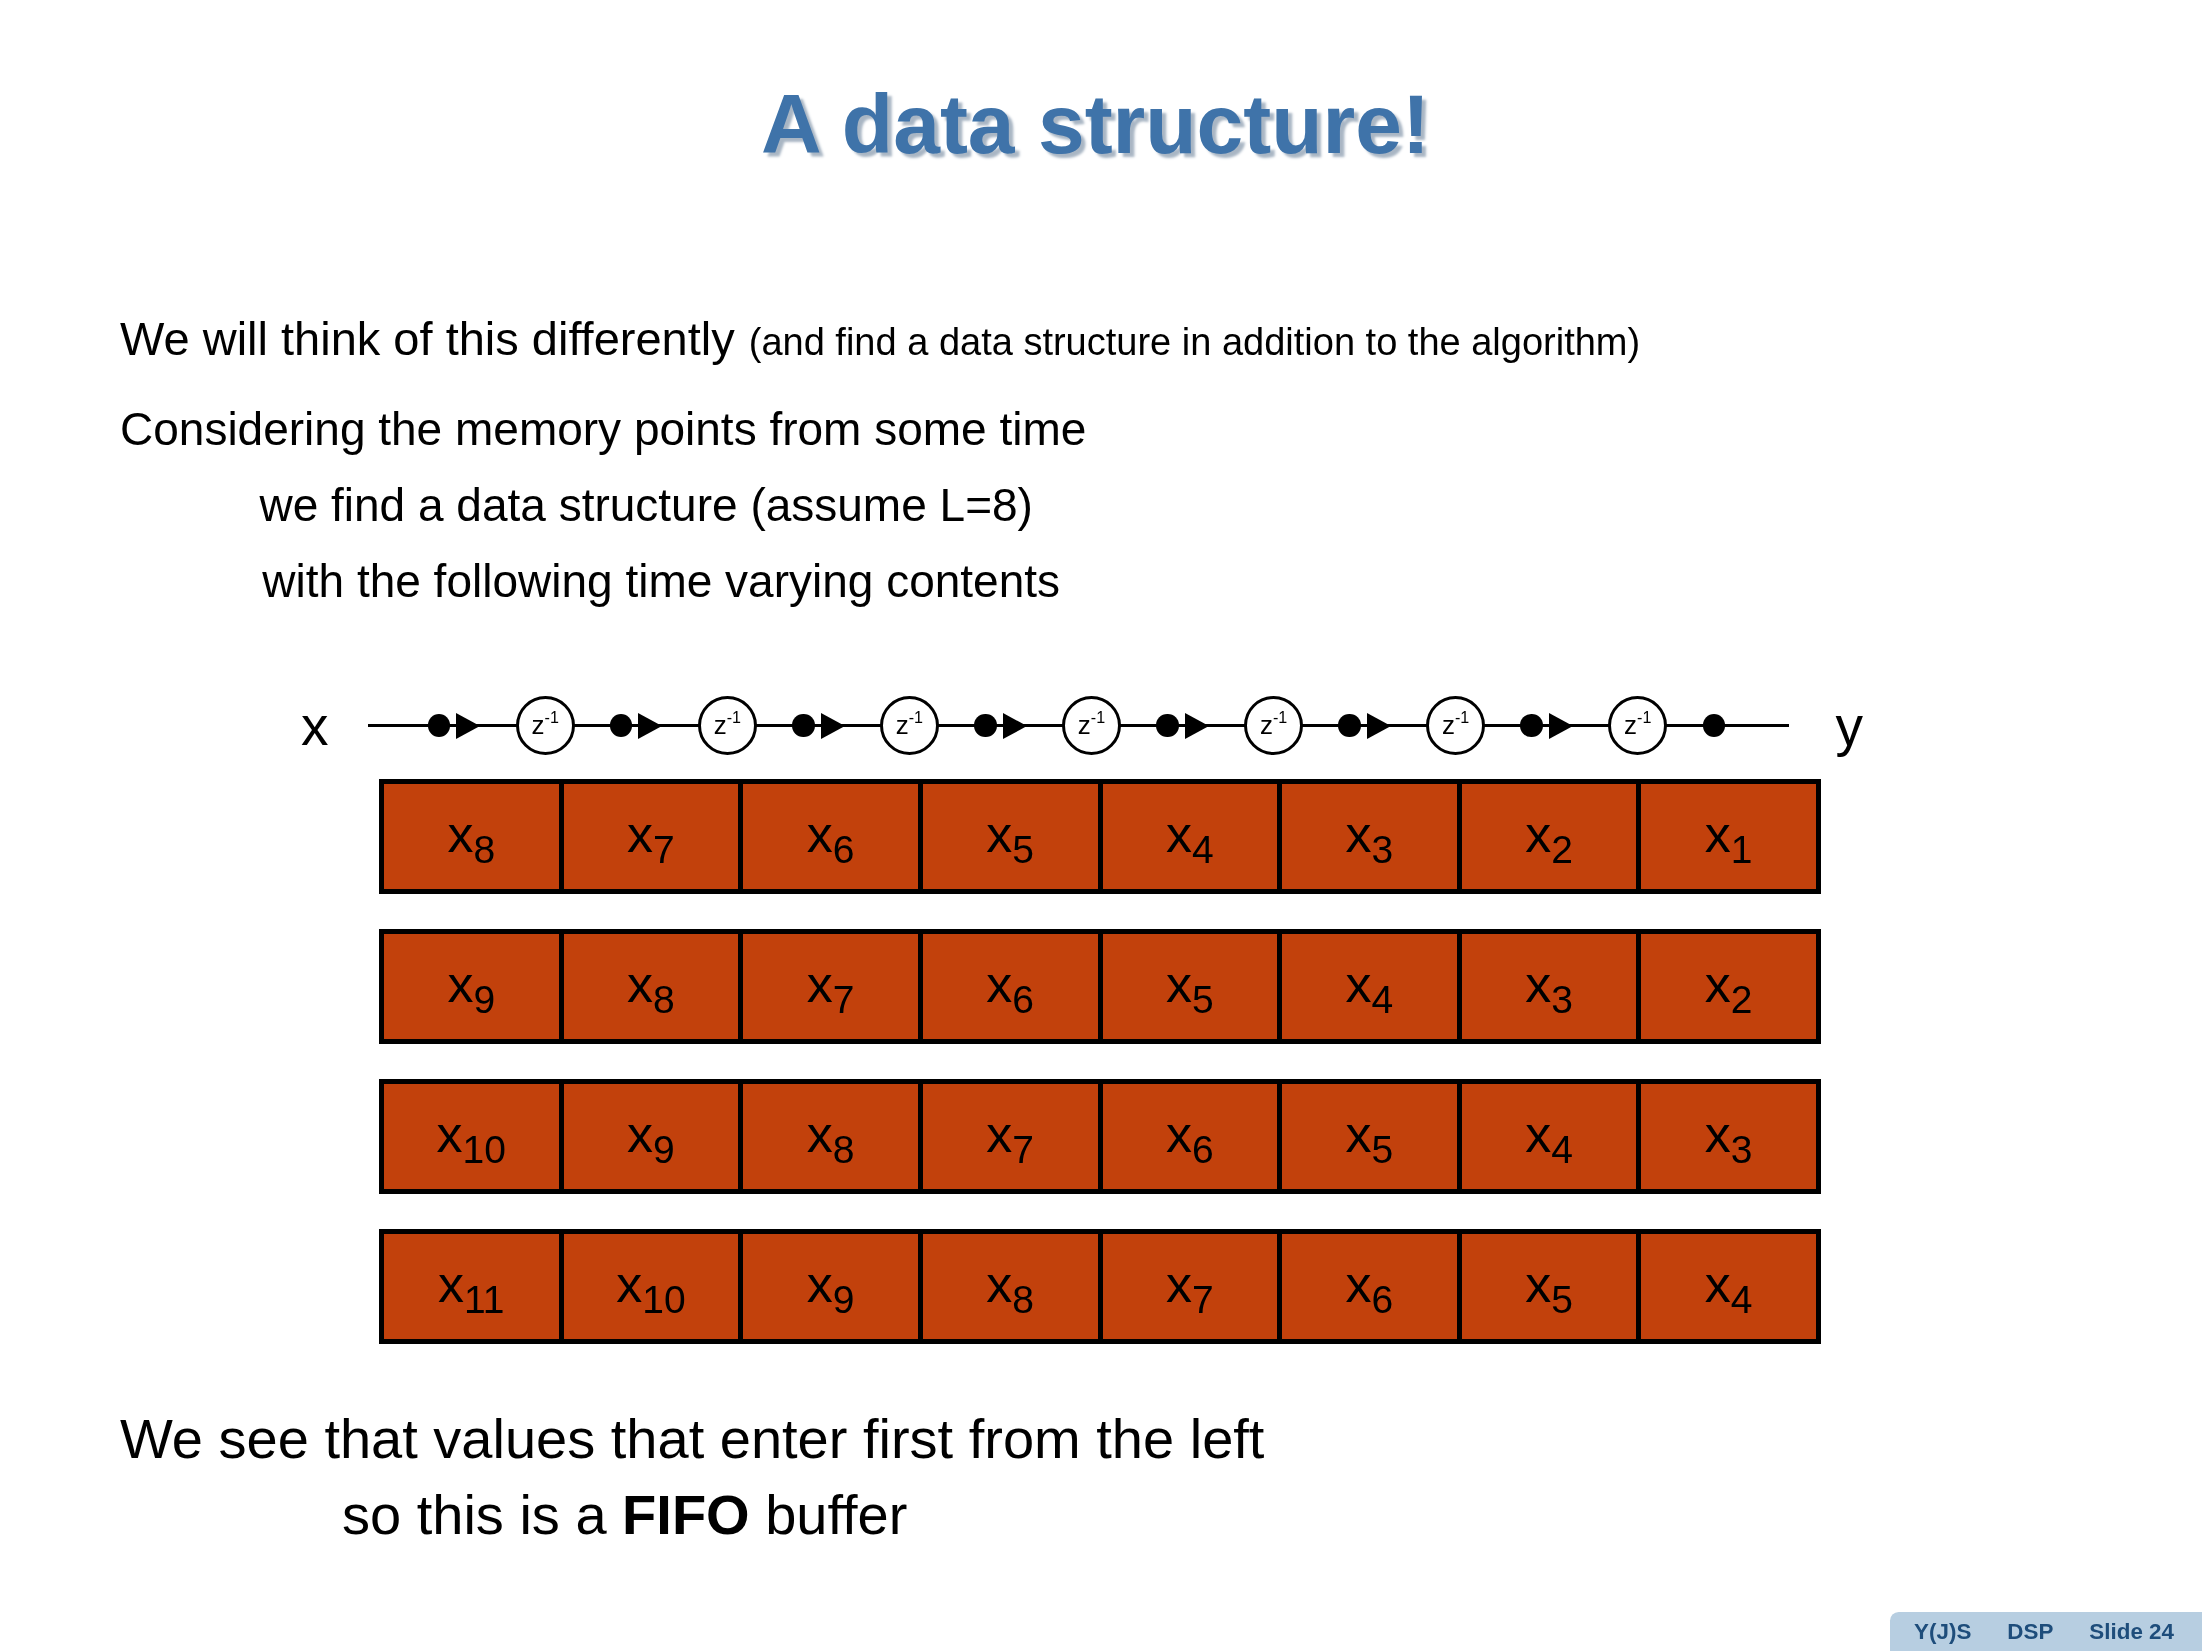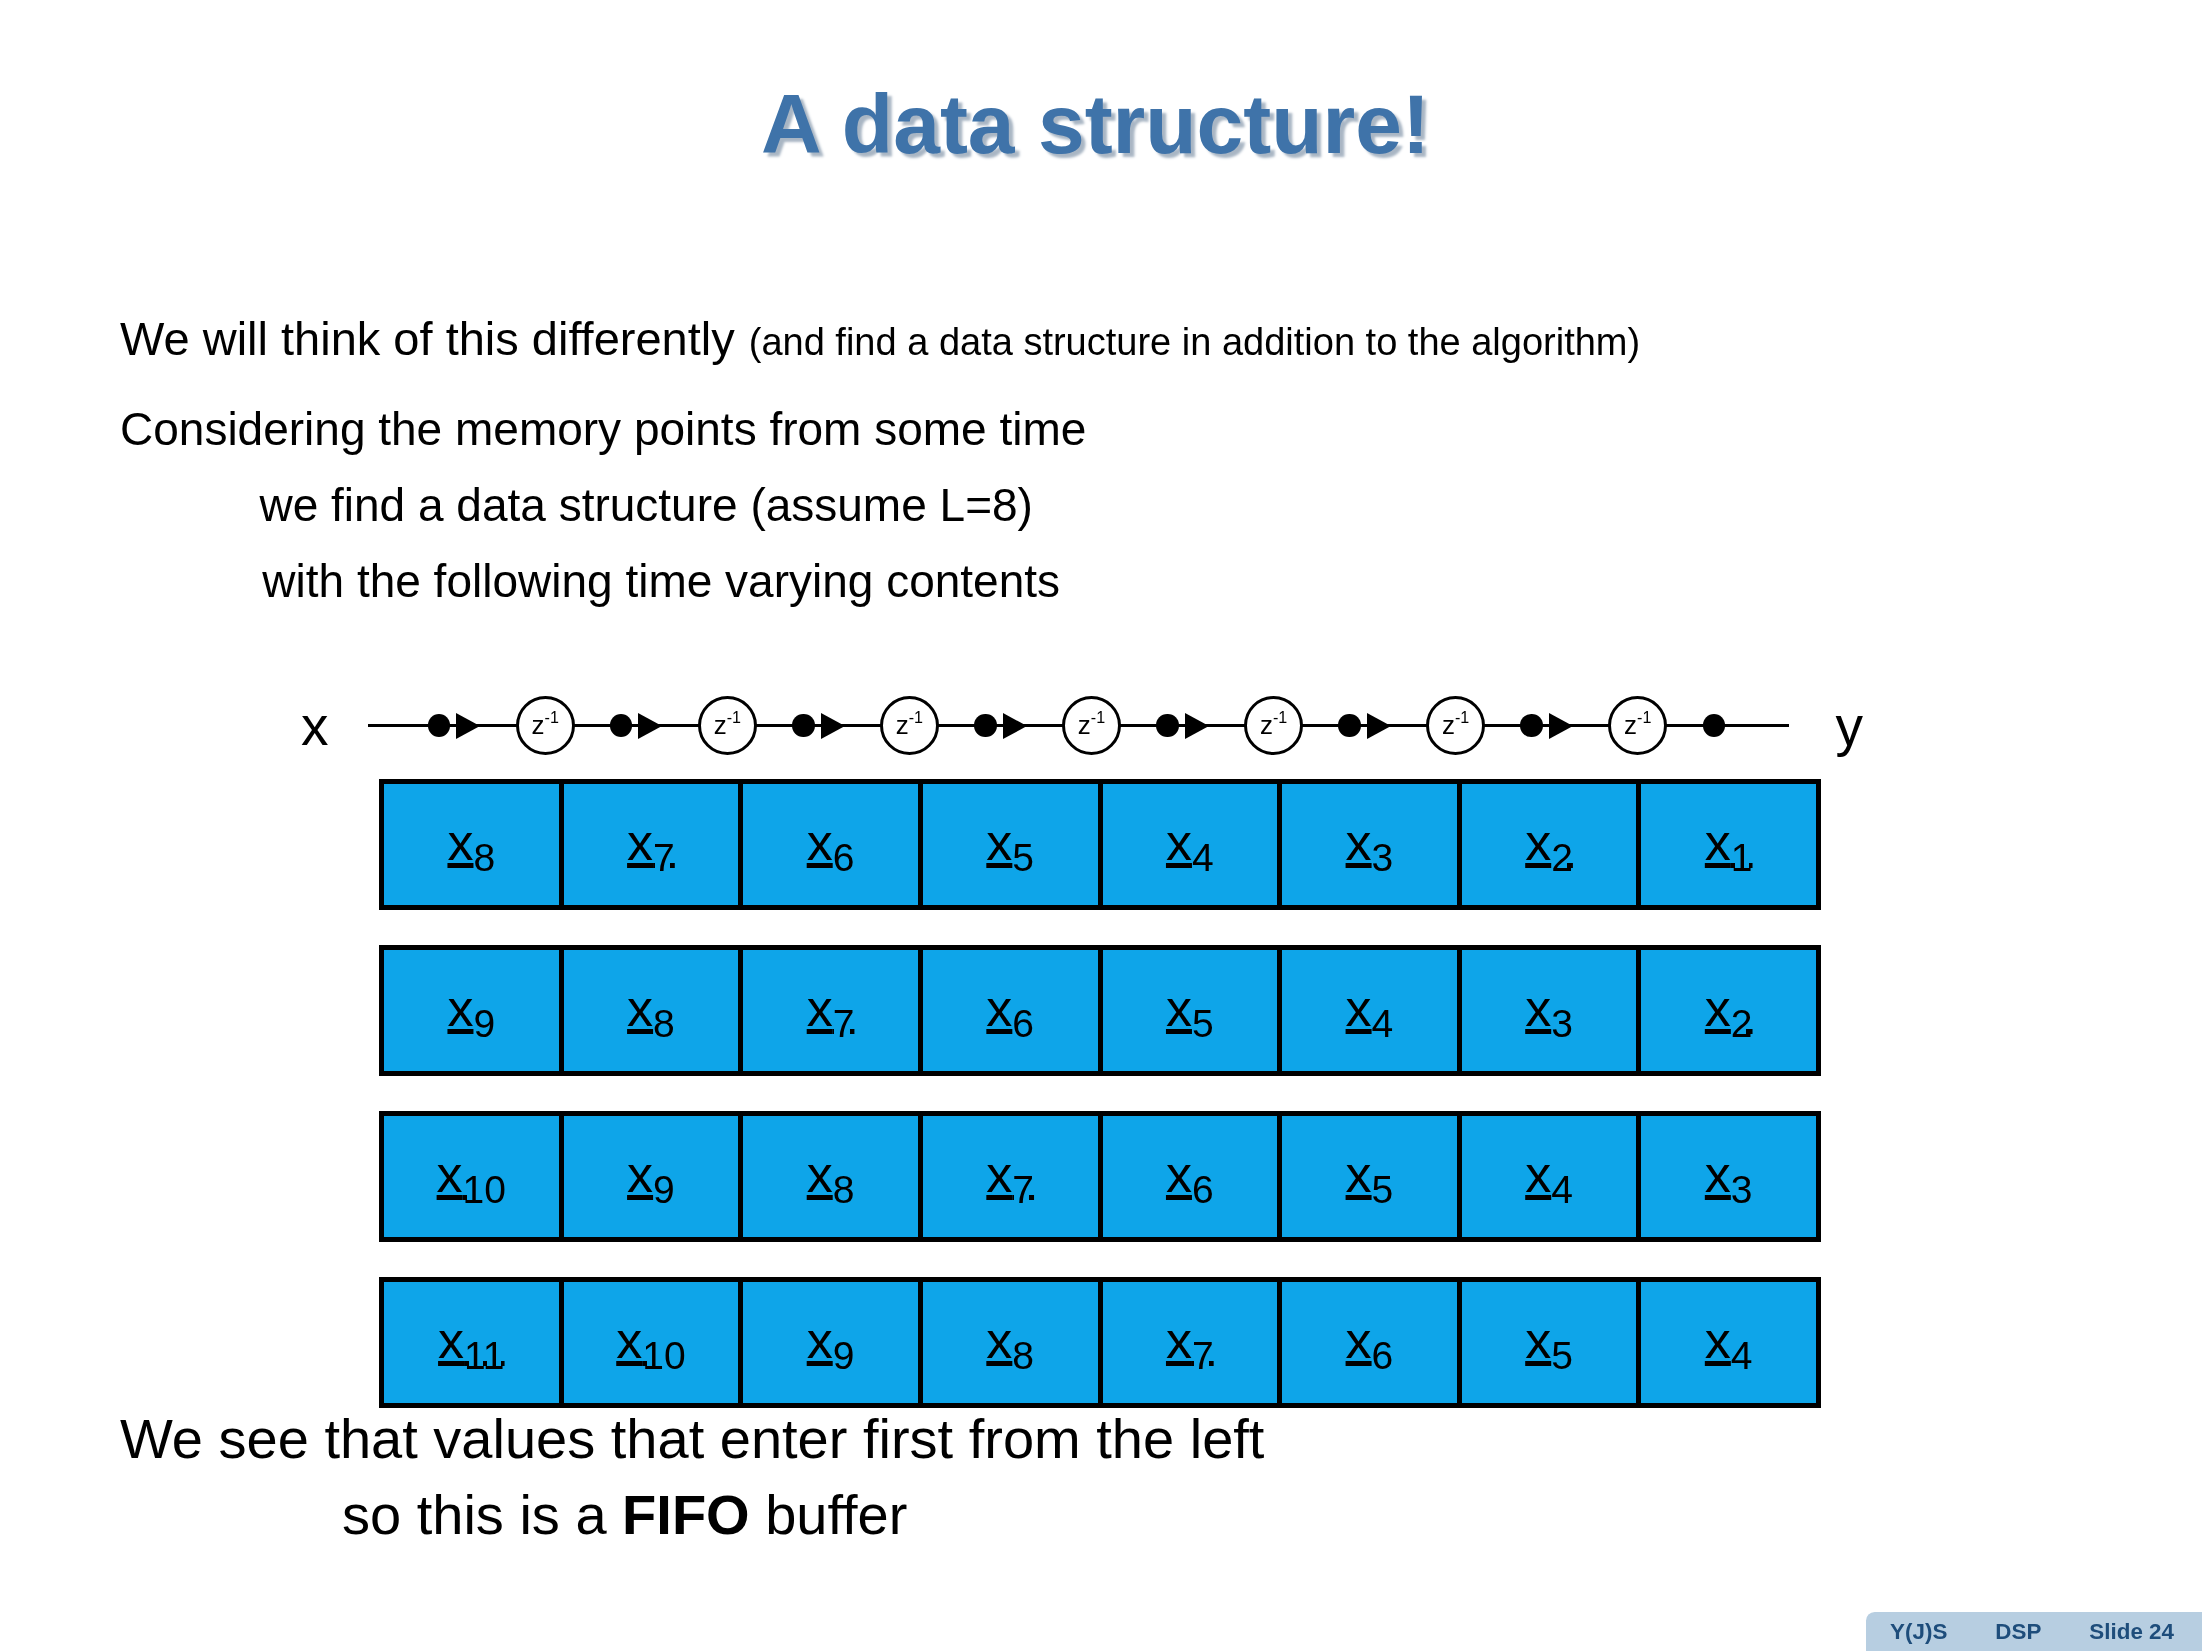--- a/index.html
+++ b/index.html
@@ -121,26 +121,25 @@
 
   
   .fifo-rows {
     position: absolute;
     left: 379px;
     top: 779px;
   }
   .fifo-row {
     display: flex;
     width: 1442px;
-    height: 131px;
+    height: 115px;
     box-sizing: border-box;
     border: 5.2px solid #000;
     margin-bottom: 35px;
-    background: #0ea5e9;
-    text-decoration: underline;
+    background: #c2410c;
   }
   .fifo-cell {
     flex: 1;
     border-right: 5.2px solid #000;
     display: flex;
     align-items: center;
     justify-content: center;
     font-size: 52px;
   }
   .fifo-cell:last-child { border-right: none; }
@@ -161,21 +160,21 @@
 
   .footer {
     position: absolute;
     right: 0;
     bottom: 0;
     height: 40px;
     background: var(--footer-bg, #b7cee1);
     color: var(--footer-text, #1e4d7b);
     display: flex;
     align-items: center;
-    gap: 48px;
+    gap: 36px;
     padding: 0 29px 0 24px;
     border-radius: 8.6px 0 0 0;
     font-size: 22.4px;
     font-weight: bold;
   }
 </style>
 </head>
 <body>
 
 <div class="slide">

